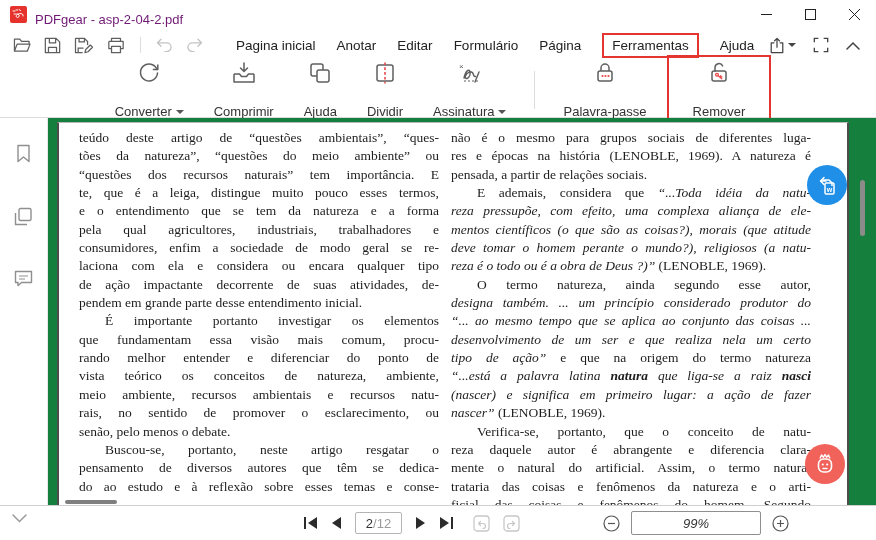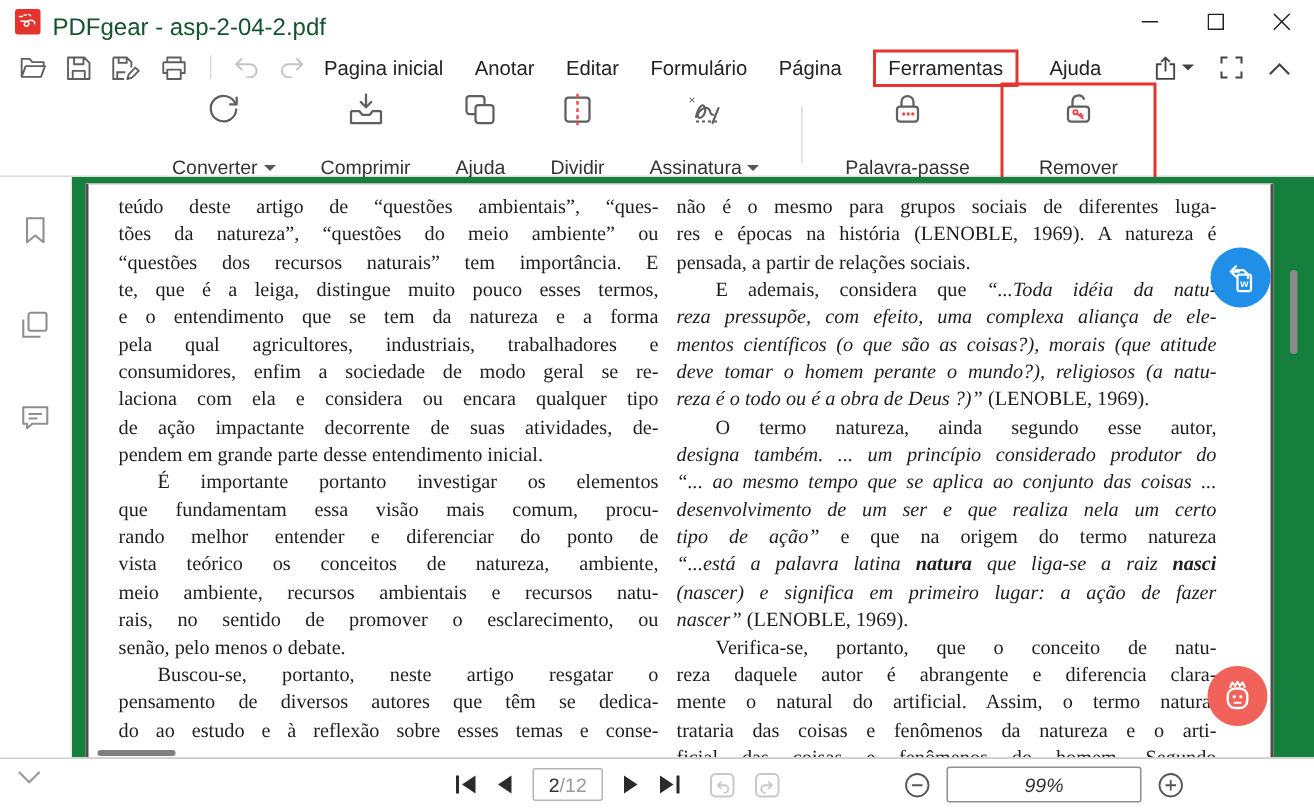--- a/index.html
+++ b/index.html
@@ -7,29 +7,29 @@
   .window {
     position:relative; width:876px; height:540px; background:#fff;
     font-family:"Liberation Sans", sans-serif; overflow:hidden; color:#333;
   }
   svg { display:block; }
 
   
   .titlebar { position:absolute; top:0; left:0; right:0; height:28px; display:flex; align-items:center; background:#fff; }
   .logo { width:17px; height:17px; margin-left:10px; border-radius:2px; background:var(--logo-red); position:relative; }
   .logo svg { position:absolute; inset:0; }
-  .title-text { margin-left:8px; font-size:16px; color:#14532d;margin-top:10px; }
+  .title-text { margin-left:8px; font-size:13px; color:#701a75;margin-top:10px; }
   .win-controls { margin-left:auto; display:flex; height:100%; }
   .win-btn { width:44px; height:100%; display:flex; align-items:center; justify-content:center; background:transparent; border:none; cursor:pointer; }
 
   
   .menubar { position:absolute; top:28px; left:0; right:0; height:34px; display:flex; align-items:center; background:#fff; }
   .file-icons { display:flex; align-items:center; gap:13px; padding-left:13px; }
   .mb-sep { width:1px; height:16px; background:#ddd; margin:0 2px; }
-  .menu-items { display:flex; align-items:center; gap:21px; margin-left:13px; font-size:13.5px; color:#222; }
+  .menu-items { display:flex; align-items:center; gap:21px; margin-left:33px; font-size:13.5px; color:#222; }
   .menu-item { cursor:pointer; white-space:nowrap; }
   .menu-item.hl { border:2px solid var(--callout-red); padding:3px 8px; }
   .mb-right { margin-left:auto; display:flex; align-items:center; gap:17px; padding-right:16px; }
 
   
   .toolbar { position:absolute; top:62px; left:0; right:0; height:56px; display:flex; align-items:center; justify-content:center; gap:10px; background:#fff; border-bottom:1px solid #dcdcdc; }
   .tool { display:flex; flex-direction:column; align-items:center; padding:2px 10px; cursor:pointer; }
   .tool-label { font-size:13px; color:#333; margin-top:18px; display:flex; align-items:center; gap:4px; white-space:nowrap; }
   .caret { width:0; height:0; border-left:4px solid transparent; border-right:4px solid transparent; border-top:4px solid #555; }
   .tool-sep { width:1px; height:38px; background:#dcdcdc; margin:0 8px; }

